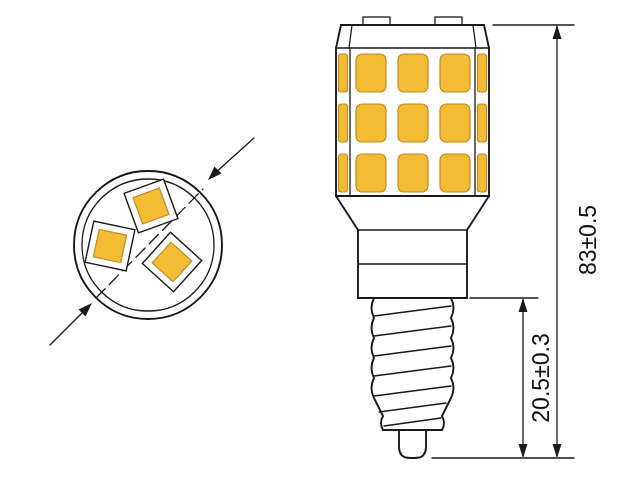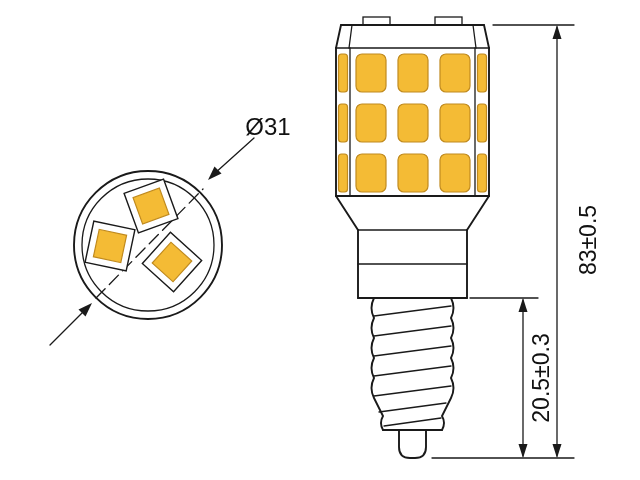--- a/index.html
+++ b/index.html
@@ -154,18 +154,17 @@
       </g>
 
       <g>
         <line x1="523" y1="300" x2="523" y2="456" class="ln thin"></line>
         <polygon points="523,298 518.5,312 527.5,312" class="fillk"></polygon>
         <polygon points="523,458 518.5,444 527.5,444" class="fillk"></polygon>
       </g>
     </g>
   </svg>
 
-  <div id="label-dia" class="label">Ø31</div>
 
   <div id="label-height" class="label rot">83±0.5</div>
 
   <div id="label-base" class="label rot">20.5±0.3</div>
 </div>
 
 </body></html>

